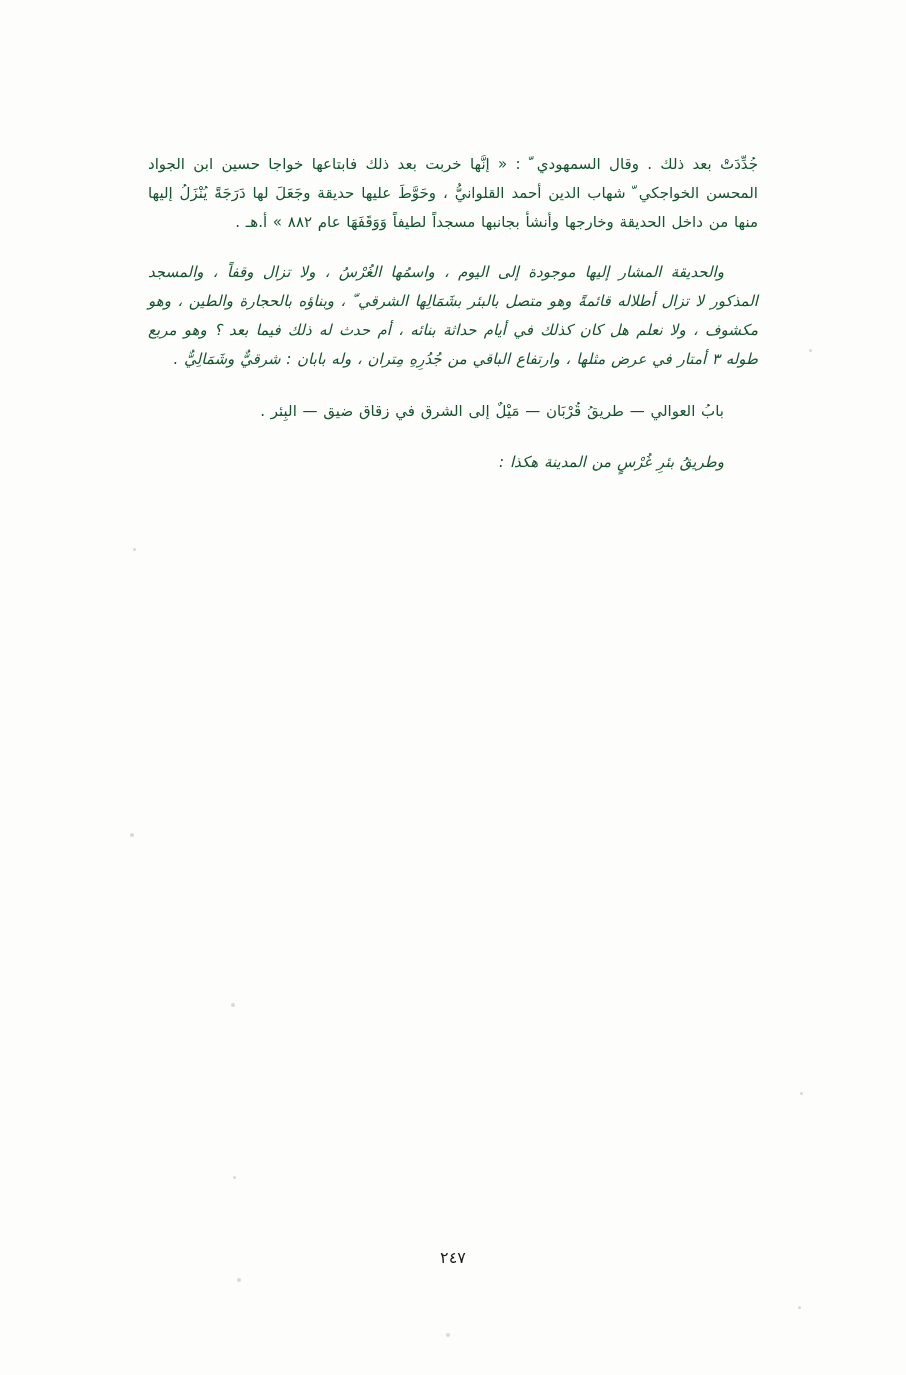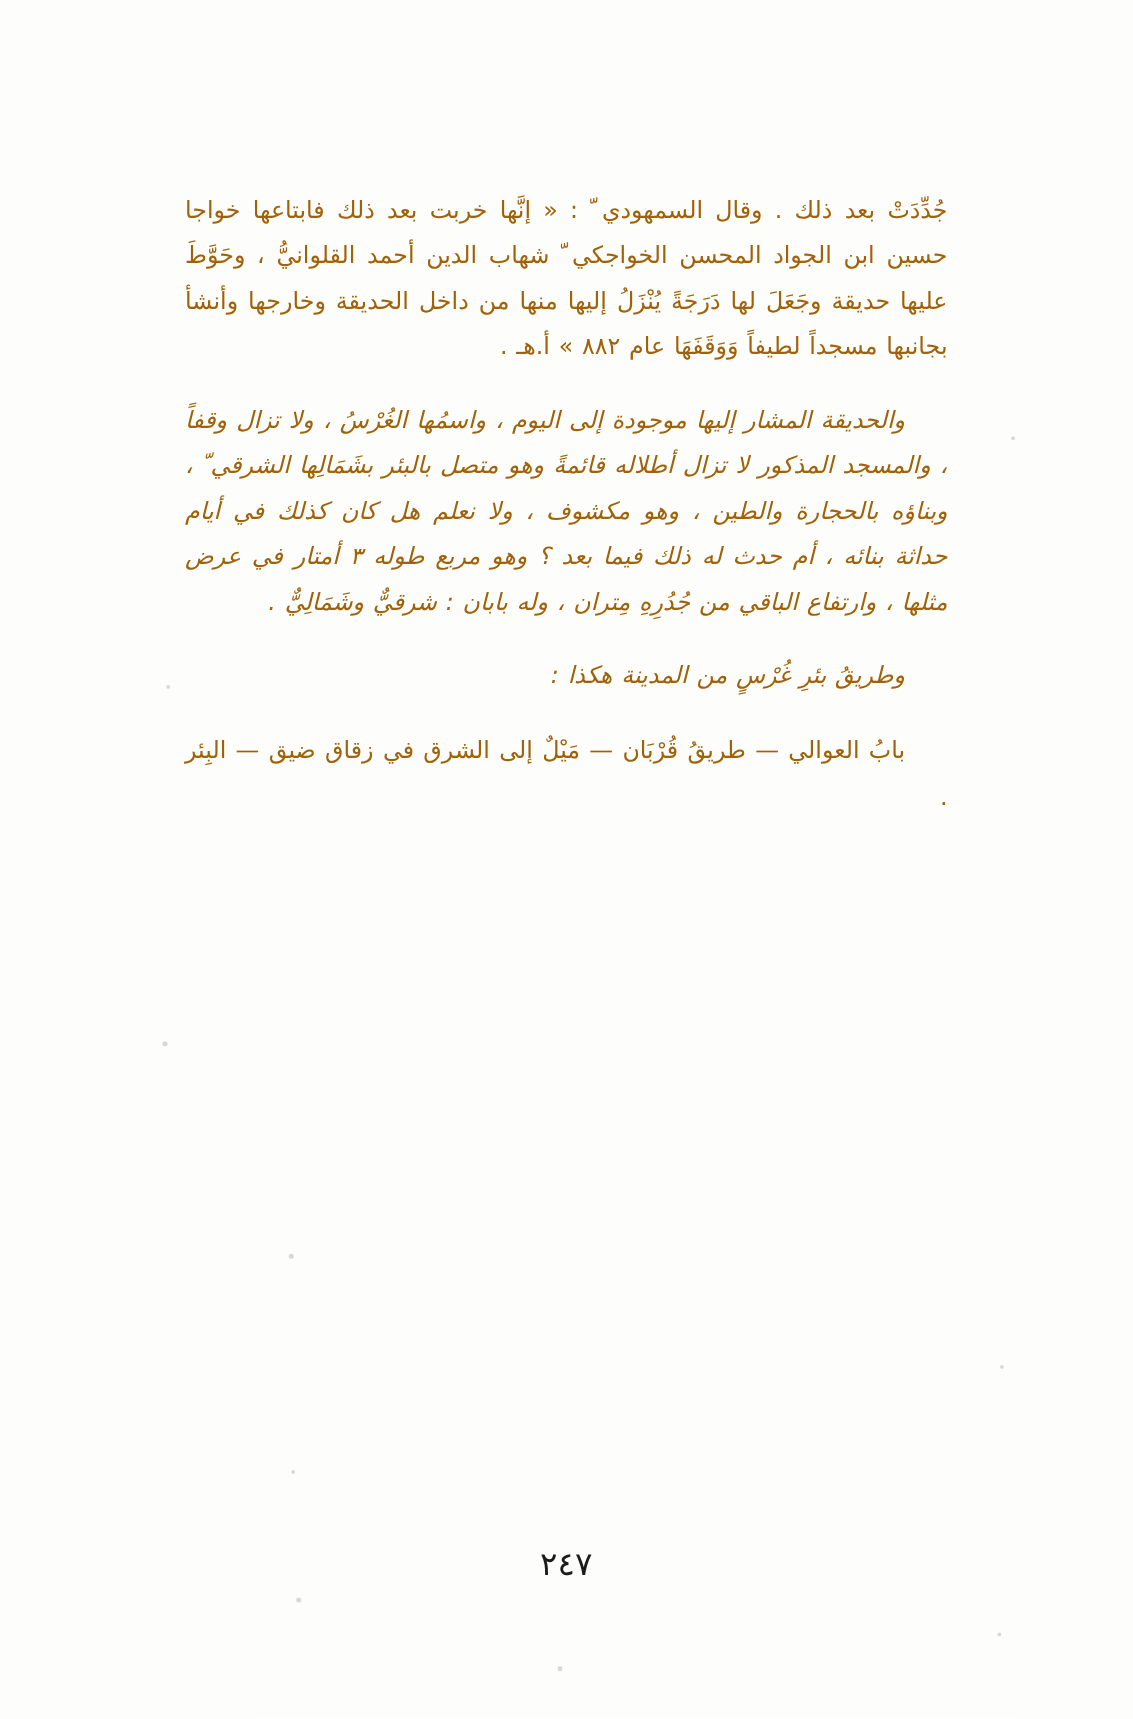--- a/index.html
+++ b/index.html
@@ -18,23 +18,23 @@
   .content {
     position: absolute;
     top: 150px;
     right: 148px;
     left: 148px;
     direction: rtl;
     text-align: justify;
     text-align-last: right;
   }
   .para {
-    font-size: 19px;
+    font-size: 15px;
     line-height: 1.92;
-    color: #a16207;
+    color: #14532d;
     margin: 0 0 16px 0;
     text-align: justify;
     text-align-last: right;
     word-spacing: 1px;
   }
   .para.indent {
     text-indent: 34px;
   }
   .para.spaced {
     margin-top: 22px;
@@ -43,21 +43,21 @@
   .para.route {
     margin-top: 22px;
     line-height: 2.0;
   }
   .page-number {
     position: absolute;
     bottom: 108px;
     left: 0;
     right: 0;
     text-align: center;
-    font-size: 26px;
+    font-size: 16px;
     color: #1b1b1b;
     letter-spacing: 1px;
   }
   
   .speck {
     position: absolute;
     background: #b9b9b9;
     border-radius: 50%;
     opacity: .55;
   }
@@ -75,23 +75,23 @@
 <body>
 
 <div class="page">
 
   <div class="content">
 
     <p class="para">جُدِّدَتْ بعد ذلك . وقال السمهودي ّ : « إنَّها خربت بعد ذلك فابتاعها خواجا حسين ابن الجواد المحسن الخواجكي ّ شهاب الدين أحمد القلوانيُّ ، وحَوَّطَ عليها حديقة وجَعَلَ لها دَرَجَةً يُنْزَلُ إليها منها من داخل الحديقة وخارجها وأنشأ بجانبها مسجداً لطيفاً وَوَقَفَهَا عام ٨٨٢ » أ.هـ .</p>
 
     <p class="para indent spaced">والحديقة المشار إليها موجودة إلى اليوم ، واسمُها الغُرْسُ ، ولا تزال وقفاً ، والمسجد المذكور لا تزال أطلاله قائمةً وهو متصل بالبئر بشَمَالِها الشرقي ّ ، وبناؤه بالحجارة والطين ، وهو مكشوف ، ولا نعلم هل كان كذلك في أيام حداثة بنائه ، أم حدث له ذلك فيما بعد ؟ وهو مربع طوله ٣ أمتار في عرض مثلها ، وارتفاع الباقي من جُدُرِهِ مِتران ، وله بابان : شرقيٌّ وشَمَالِيٌّ .</p>
 
+    <p class="para indent route">بابُ العوالي — طريقُ قُرْبَان — مَيْلٌ إلى الشرق في زقاق ضيق — البِئر .</p>
+
     <p class="para indent spaced">وطريقُ بئرِ غُرْسٍ من المدينة هكذا :</p>
-
-    <p class="para indent route">بابُ العوالي — طريقُ قُرْبَان — مَيْلٌ إلى الشرق في زقاق ضيق — البِئر .</p>
 
   </div>
 
   <div class="page-number">٢٤٧</div>
 
   <span class="speck s1"></span>
   <span class="speck s2"></span>
   <span class="speck s3"></span>
   <span class="speck s4"></span>
   <span class="speck s5"></span>

